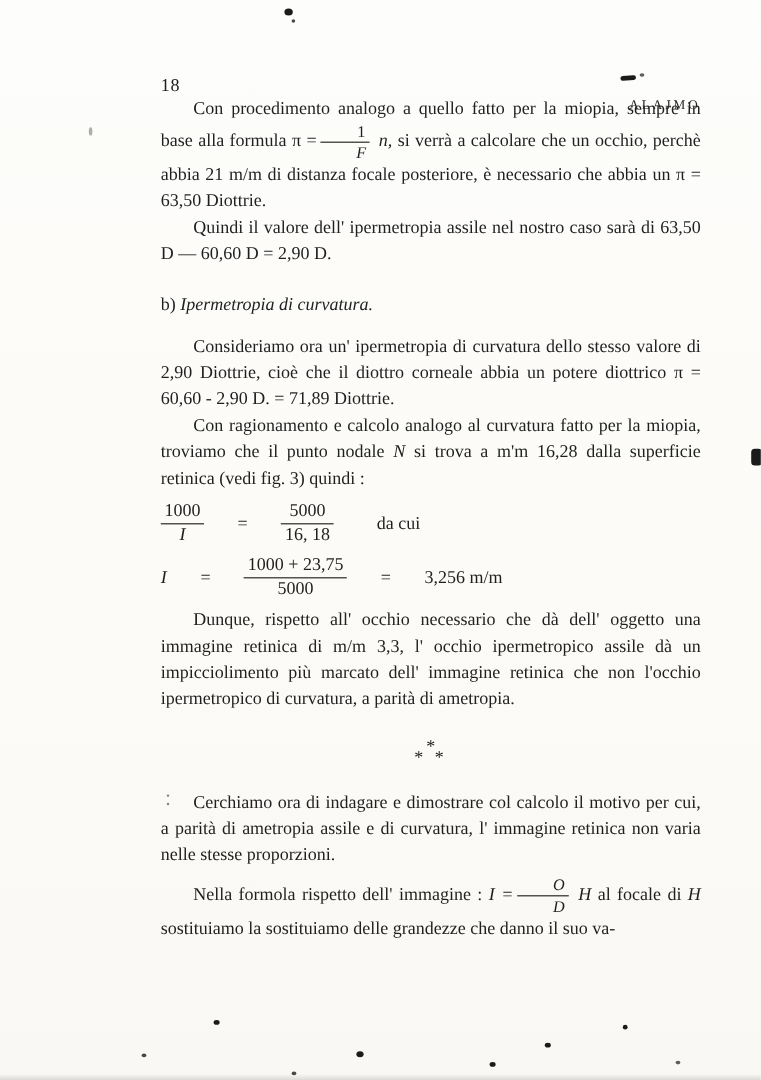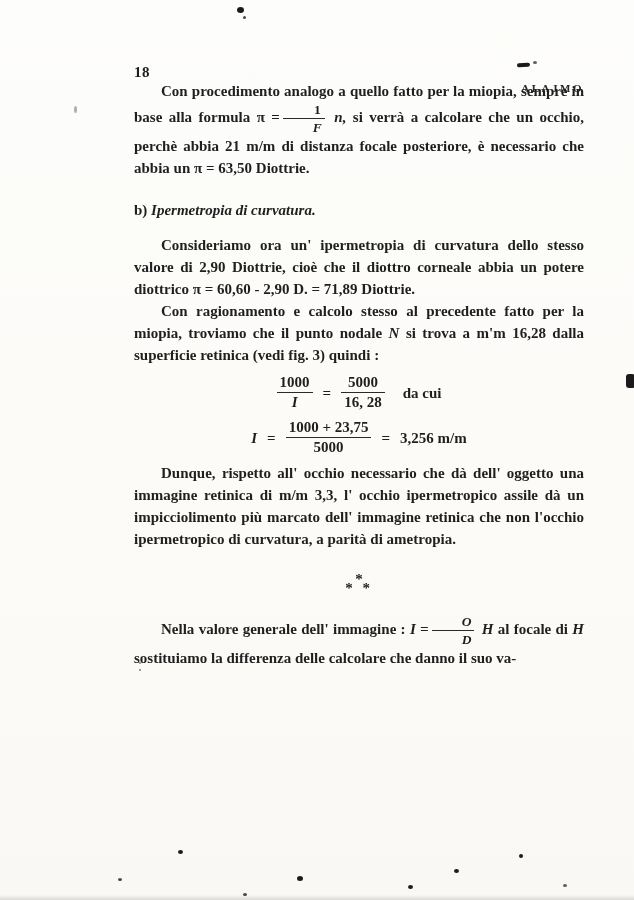--- a/index.html
+++ b/index.html
@@ -7,21 +7,20 @@
     width: 634px; height: 900px;
     background: #f1f0ec;
     font-family: "Liberation Serif", serif;
   }
   .page {
     position: relative;
     width: 634px; height: 900px;
     background: linear-gradient(180deg, #fdfdfb 0%, #fcfbf8 55%, #faf8f4 100%);
     overflow: hidden;
     color: #1d1d1d;
-    font-weight: bold;
   }
   .page-edge-bottom {
     position: absolute; left: 0; right: 0; bottom: 0; height: 5px;
     background: linear-gradient(180deg, rgba(0,0,0,0) 0%, rgba(0,0,0,0.12) 100%);
   }
   .running-head {
     position: absolute; top: 64px; left: 134px; width: 450px; height: 18px;
   }
   .page-number {
     position: absolute; left: 0; top: 0;
@@ -43,22 +42,22 @@
   .it { font-style: italic; }
   .frac {
     display: inline-block; vertical-align: middle;
     text-align: center; line-height: 15px; font-size: 13.5px;
     margin: 0 3px;
   }
   .frac .num { display: block; border-bottom: 1px solid #2a2a2a; padding: 0 3px 1px; }
   .frac .den { display: block; padding: 1px 3px 0; }
   .subheading { margin: 20px 0 13px; text-indent: 0; }
   .formula {
-    display: flex; justify-content: center; align-items: center;
-    gap: 10px; margin: 8px 0 6px; text-indent: 0;
+    display: flex; justify-content: flex-start; align-items: center;
+    gap: 28px; margin: 8px 0 6px; text-indent: 0;
   }
   .formula .frac { font-size: 15px; line-height: 17px; margin: 0; }
   .formula .tail { margin-left: 8px; }
   .asterism {
     text-align: center; margin: 25px 0 21px;
     font-size: 15px; line-height: 9px; color: #222;
   }
   .asterism .row2 { letter-spacing: 3px; }
   .para-gap { margin-top: 6px; }
   .speck { position: absolute; background: #1b1b1b; border-radius: 50%; }
@@ -94,44 +93,45 @@
 
   <div class="content">
 
     <p>
       <span>Con procedimento analogo a quello fatto per la miopia, sempre in base alla formula</span>
       <span>π =</span><span class="frac"><span class="num">1</span><span class="den it">F</span></span>
       <span class="it">n,</span>
       <span>si verrà a calcolare che un occhio, perchè abbia 21 m/m di distanza focale posteriore, è necessario che abbia un π = 63,50 Diottrie.</span>
     </p>
 
+    <p>Quindi il valore dell' ipermetropia assile nel nostro caso sarà di 63,50 D — 60,60 D = 2,90 D.</p>
 
 
     <p class="subheading">
       <span>b)</span>
       <span class="it">Ipermetropia di curvatura.</span>
     </p>
 
     <p>Consideriamo ora un' ipermetropia di curvatura dello stesso valore di 2,90 Diottrie, cioè che il diottro corneale abbia un potere diottrico π = 60,60 - 2,90 D. = 71,89 Diottrie.</p>
 
     <p>
-      <span>Con ragionamento e calcolo stesso al precedente fatto per la miopia, troviamo che il punto nodale</span>
+      <span>Con ragionamento e calcolo analogo al curvatura fatto per la miopia, troviamo che il punto nodale</span>
       <span class="it">N</span>
       <span>si trova a m'm 16,28 dalla superficie retinica (vedi fig. 3) quindi :</span>
     </p>
 
     <div class="formula">
       <span class="frac">
           <span class="num">1000</span>
           <span class="den it">I</span>
         </span>
       <span>=</span>
       <span class="frac">
           <span class="num">5000</span>
-          <span class="den">16, 28</span>
+          <span class="den">16, 18</span>
         </span>
       <span class="tail">da cui</span>
     </div>
 
     <div class="formula">
       <span class="it">I</span>
       <span>=</span>
       <span class="frac">
           <span class="num">1000 + 23,75</span>
           <span class="den">5000</span>
@@ -140,26 +140,27 @@
       <span>3,256  m/m</span>
     </div>
 
     <p>Dunque, rispetto all' occhio necessario che dà dell' oggetto una immagine retinica di m/m 3,3, l' occhio ipermetropico assile dà un impicciolimento più marcato dell' immagine retinica che non l'occhio ipermetropico di curvatura, a parità di ametropia.</p>
 
     <div class="asterism">
       <div class="row1">*</div>
       <div class="row2">* *</div>
     </div>
 
+    <p>Cerchiamo ora di indagare e dimostrare col calcolo il motivo per cui, a parità di ametropia assile e di curvatura, l' immagine retinica non varia nelle stesse proporzioni.</p>
 
     <p class="para-gap">
-      <span>Nella valore generale dell' immagine :</span>
+      <span>Nella formola rispetto dell' immagine :</span>
       <span class="it">I =</span><span class="frac"><span class="num it">O</span><span class="den it">D</span></span>
       <span class="it">H</span>
       <span>al focale di</span>
       <span class="it">H</span>
-      <span>sostituiamo la differenza delle calcolare che danno il suo va-</span>
+      <span>sostituiamo la sostituiamo delle grandezze che danno il suo va-</span>
     </p>
 
   </div>
 
   <div class="page-edge-bottom"></div>
 </div>
 
 </body></html>

